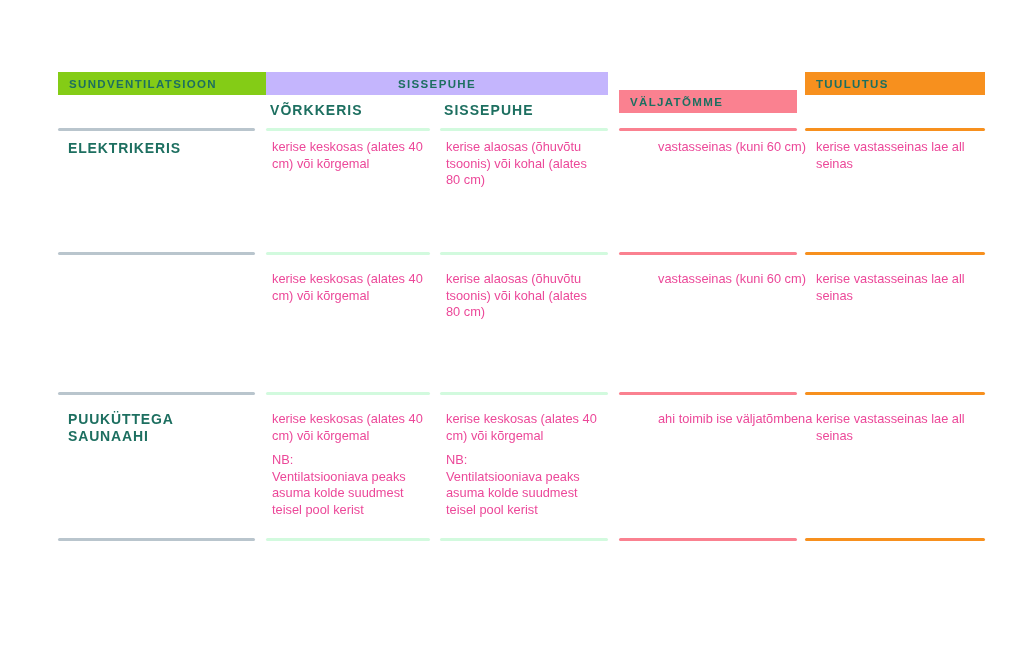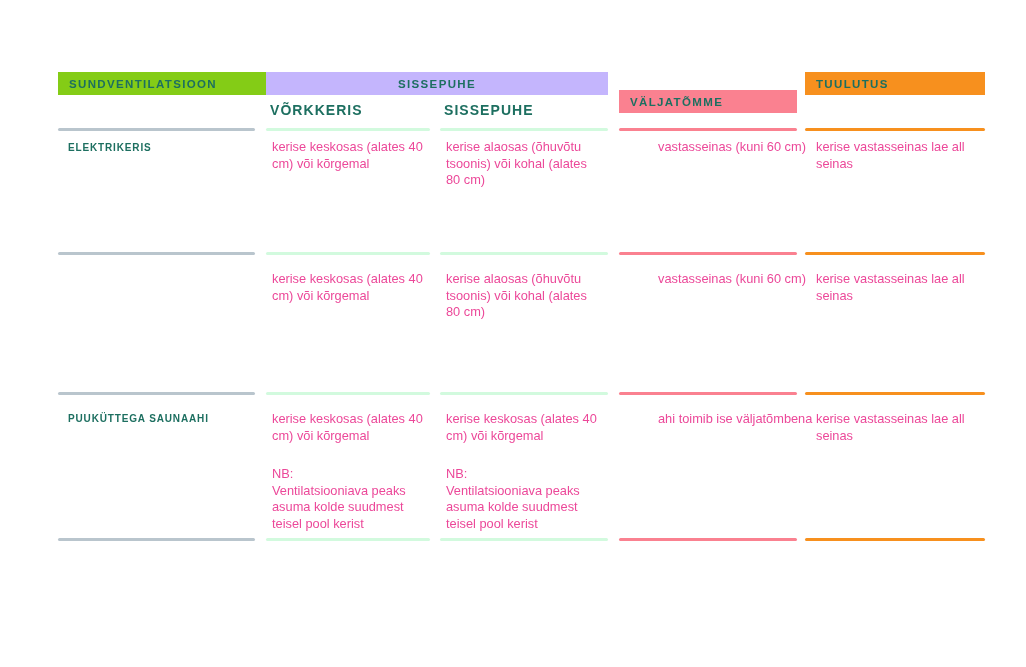--- a/index.html
+++ b/index.html
@@ -50,42 +50,42 @@
   .rule.m1 { background:#d2fade; left:266px; width:164px; }
   .rule.m2 { background:#d2fade; left:440px; width:168px; }
   .rule.p  { background:#fa8190; left:619px; width:178px; }
   .rule.o  { background:#f7901e; left:805px; width:180px; }
 
   
   .rowlabel {
     position:absolute;
     left:68px;
     width:190px;
-    font-size:10px;
+    font-size:14px;
     font-weight:bold;
     letter-spacing:0.85px;
     line-height:16.5px;
     color:#1d6f60;
     text-transform:uppercase;
   }
 
   
   .cell {
     position:absolute;
     font-size:12.8px;
     line-height:16.5px;
     color:#ec4899;
     font-weight:400;
   }
   .cell.x2 { left:272px; width:152px; }
   .cell.x3 { left:446px; width:156px; }
   .cell.x4 { left:658px; width:164px; }
   .cell.x5 { left:816px; width:170px; }
 
-  .nb { margin-top:22px; }
+  .nb { margin-top:8px; }
   .nb .nbl { display:block; }
 </style>
 </head>
 <body>
 
 <div class="canvas">
 
   <div class="hdr c1">
     <span class="hdr-label">SUNDVENTILATSIOON</span>
   </div>

